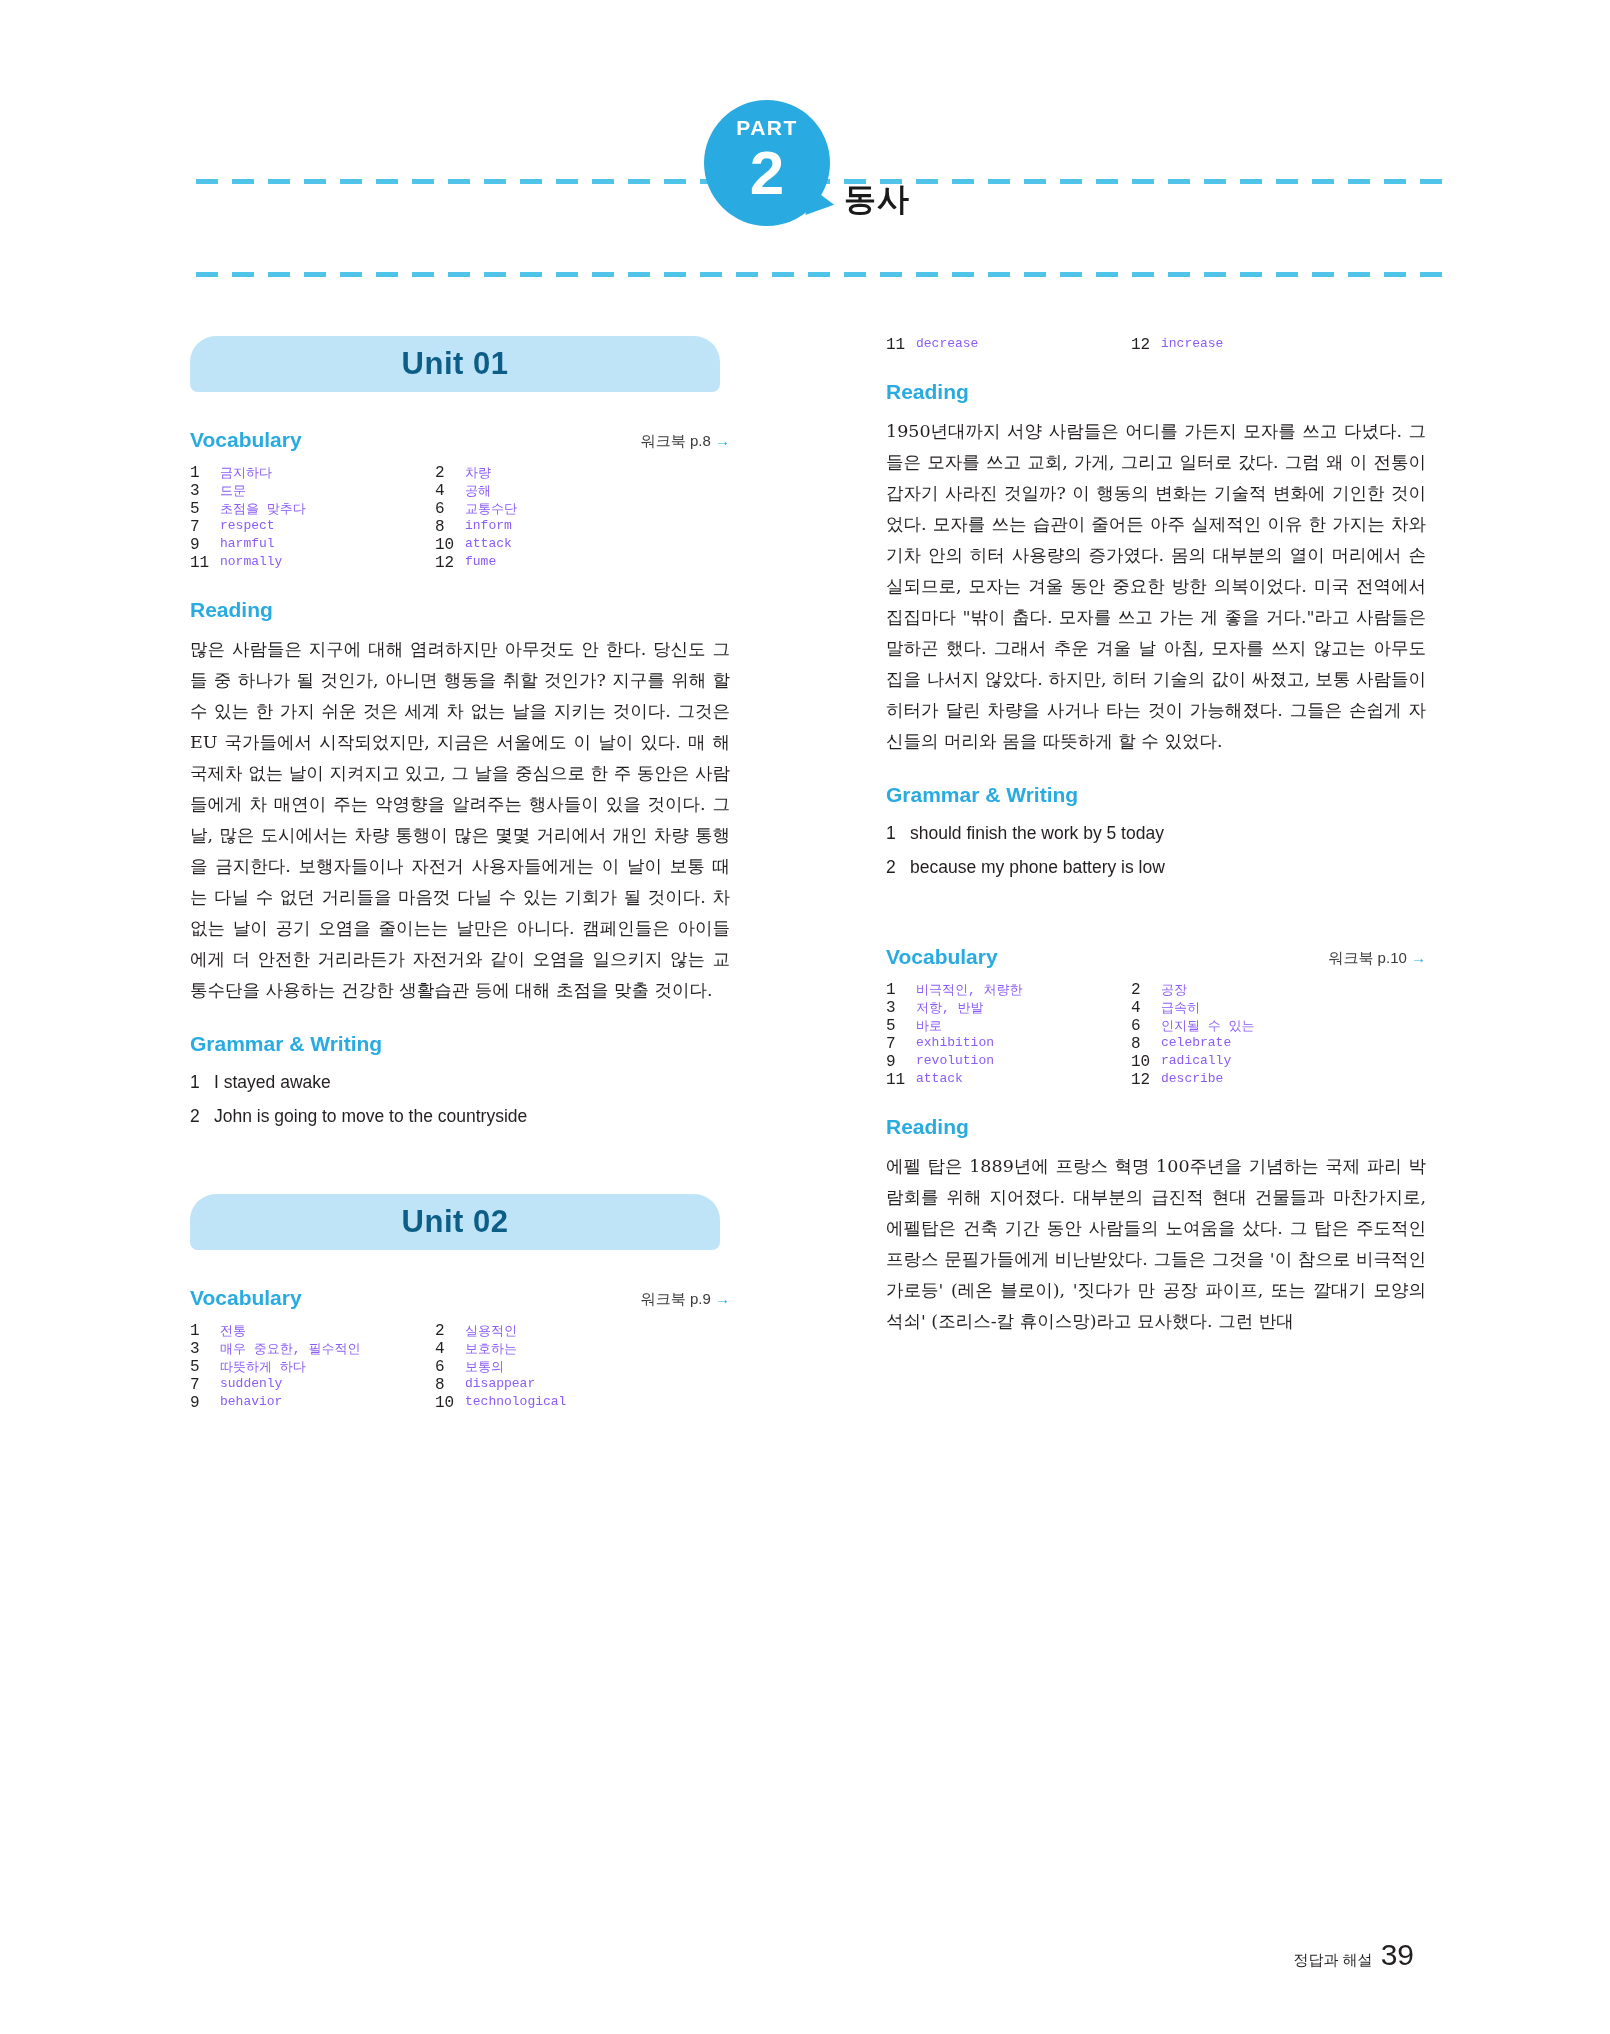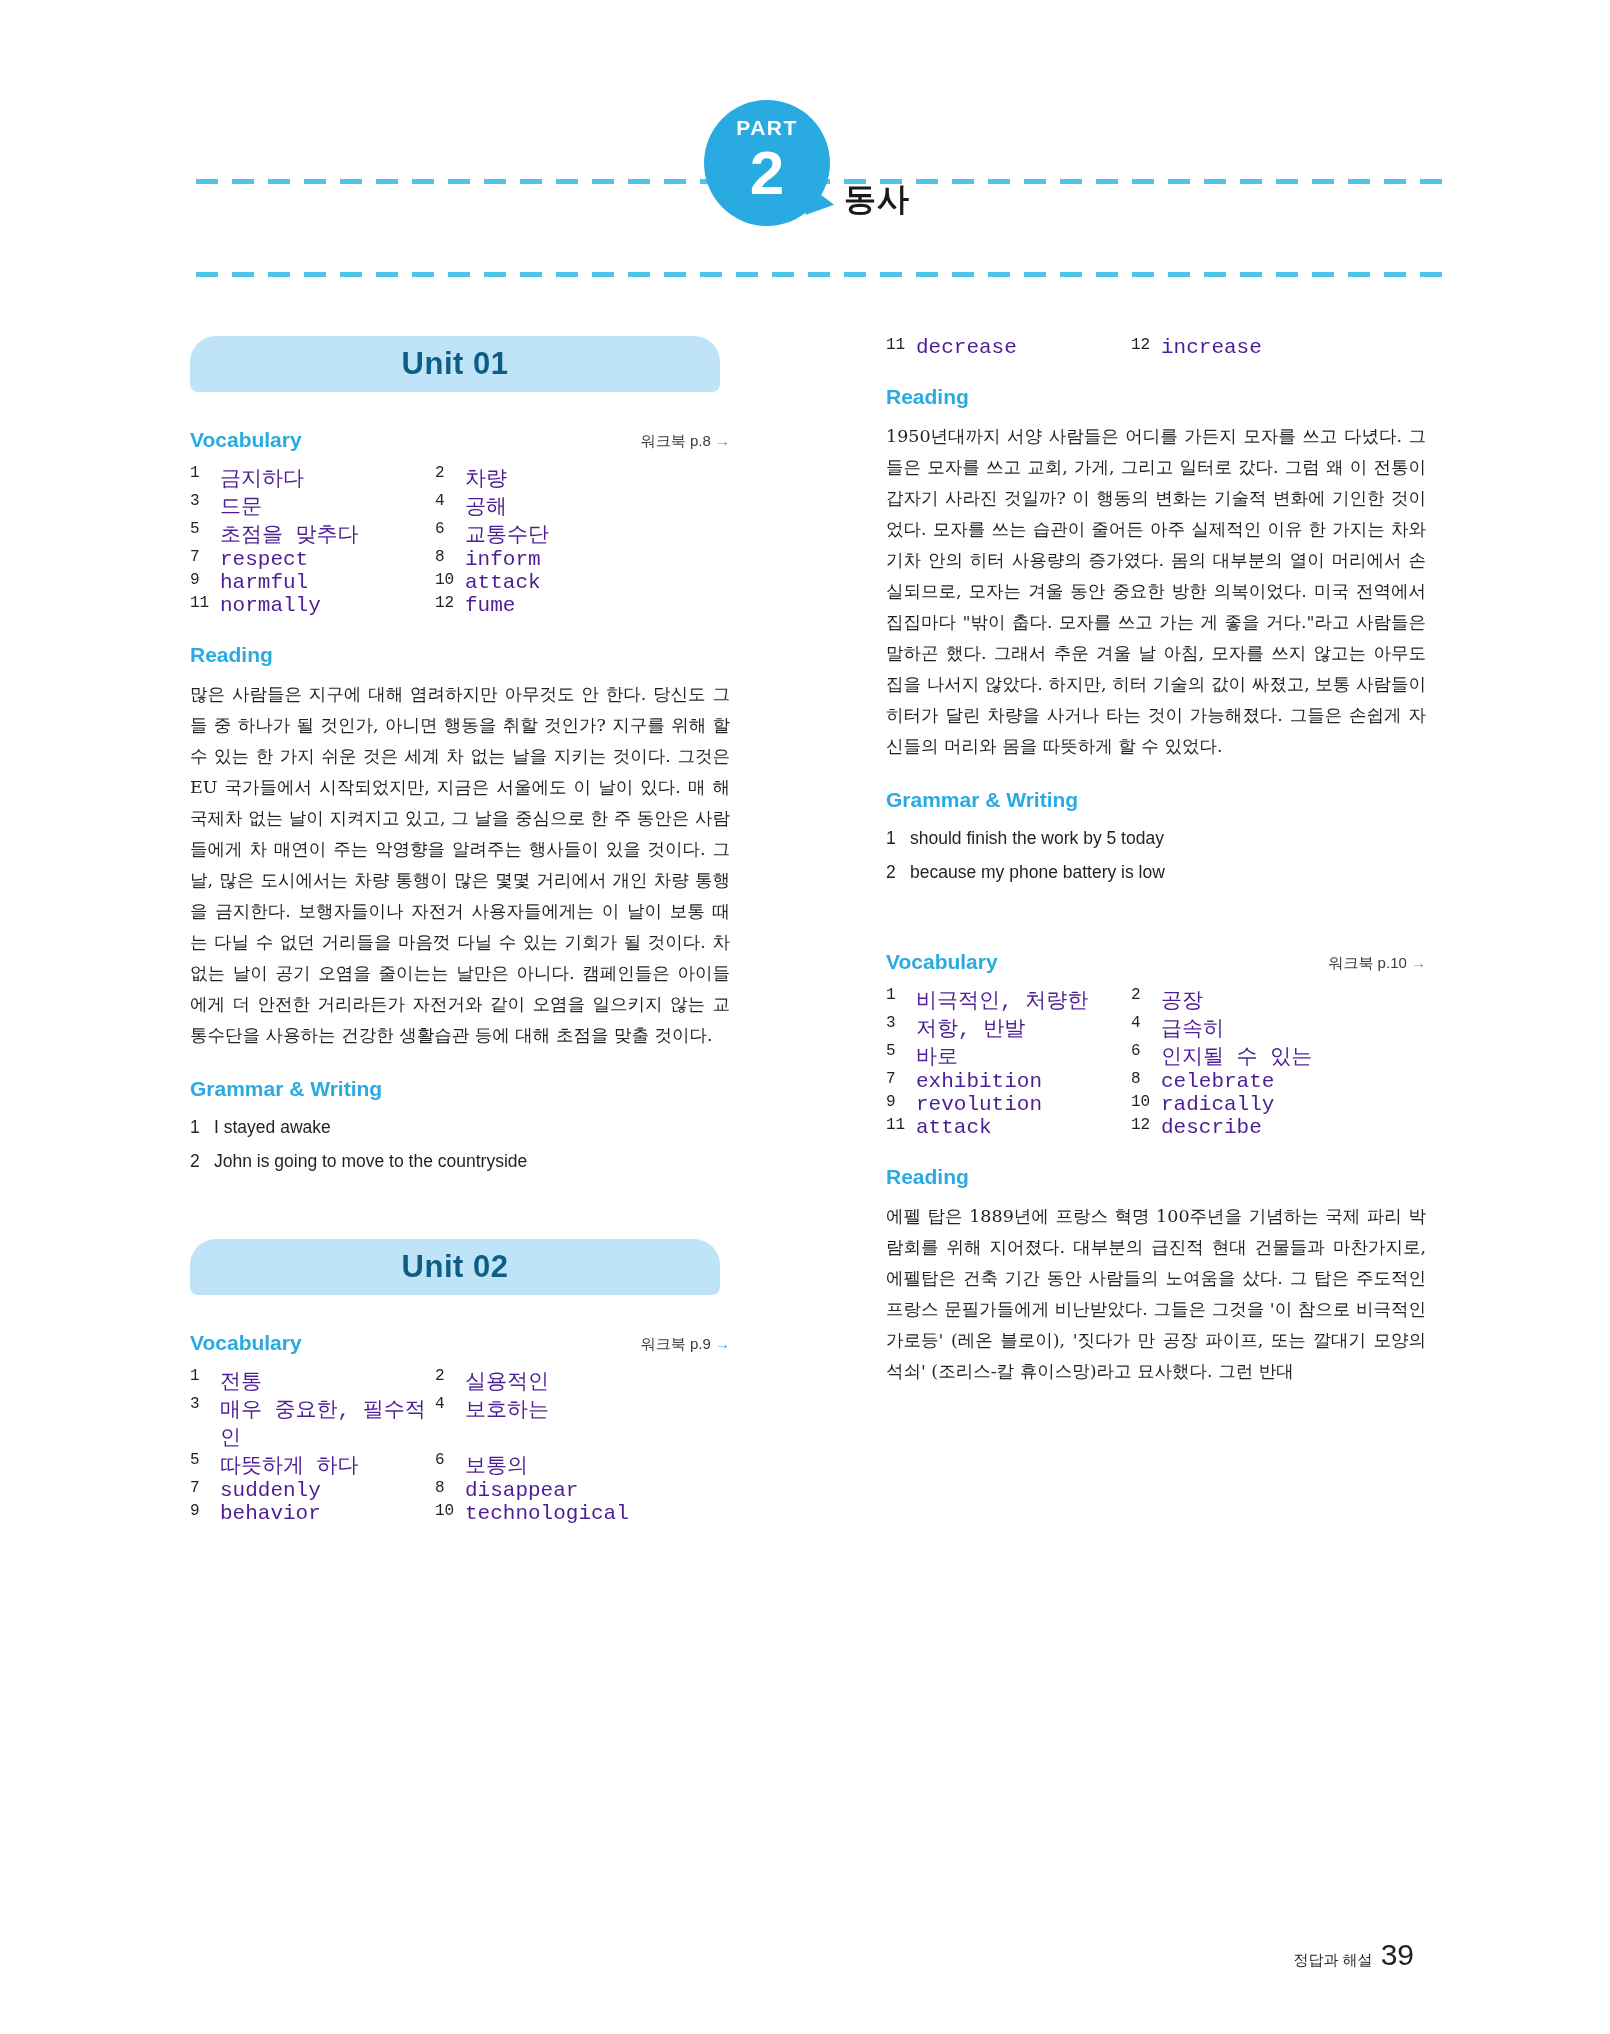--- a/index.html
+++ b/index.html
@@ -127,21 +127,21 @@
 
   
   .vocab {
     display: grid;
     grid-template-columns: 30px 215px 30px 1fr;
     font-size: 17px;
     margin-bottom: 26px;
     font-family: Liberation Mono, monospace;
   }
   .vocab .num { color: #231f20; font-size: 16px; }
-  .vocab .word { color: #4c1d95; font-size: 21px; }
+  .vocab .word { color: #8b5cf6; font-size: 13px; }
 
   
   .reading-body {
     font-family: "DejaVu Serif", "Liberation Serif", serif;
     font-size: 17.5px;
     line-height: 31px;
     text-align: justify;
     color: #231f20;
     margin-bottom: 26px;
   }

